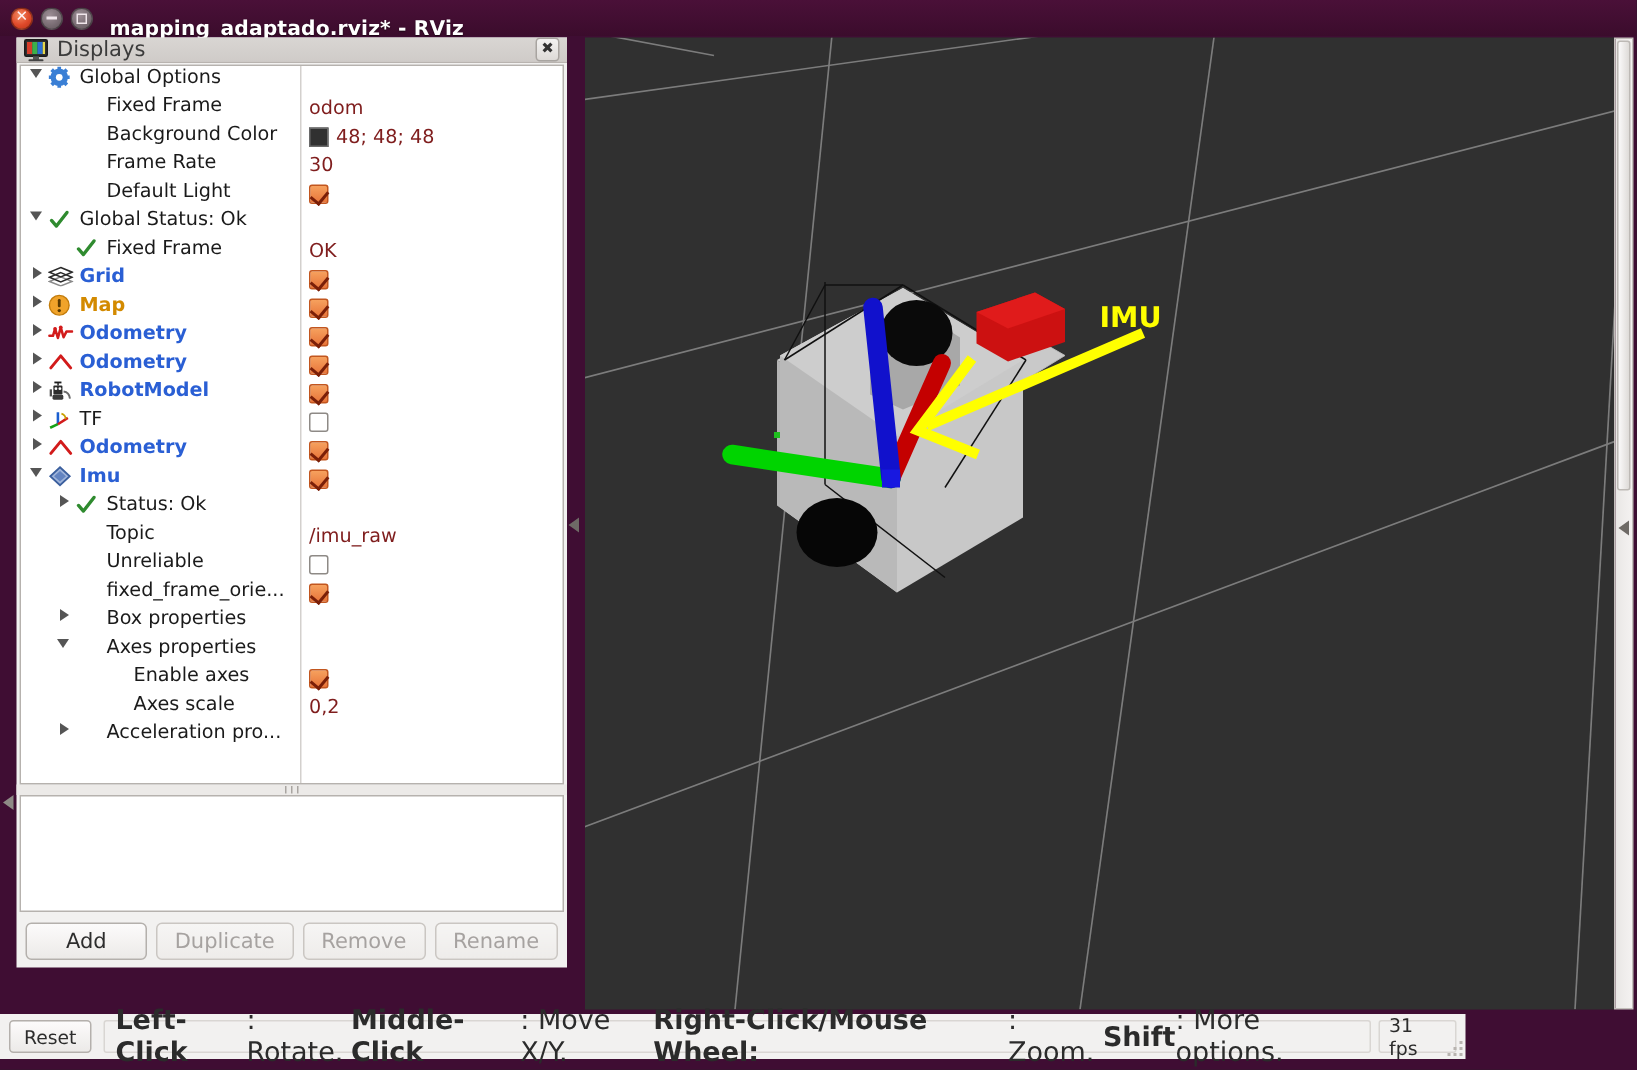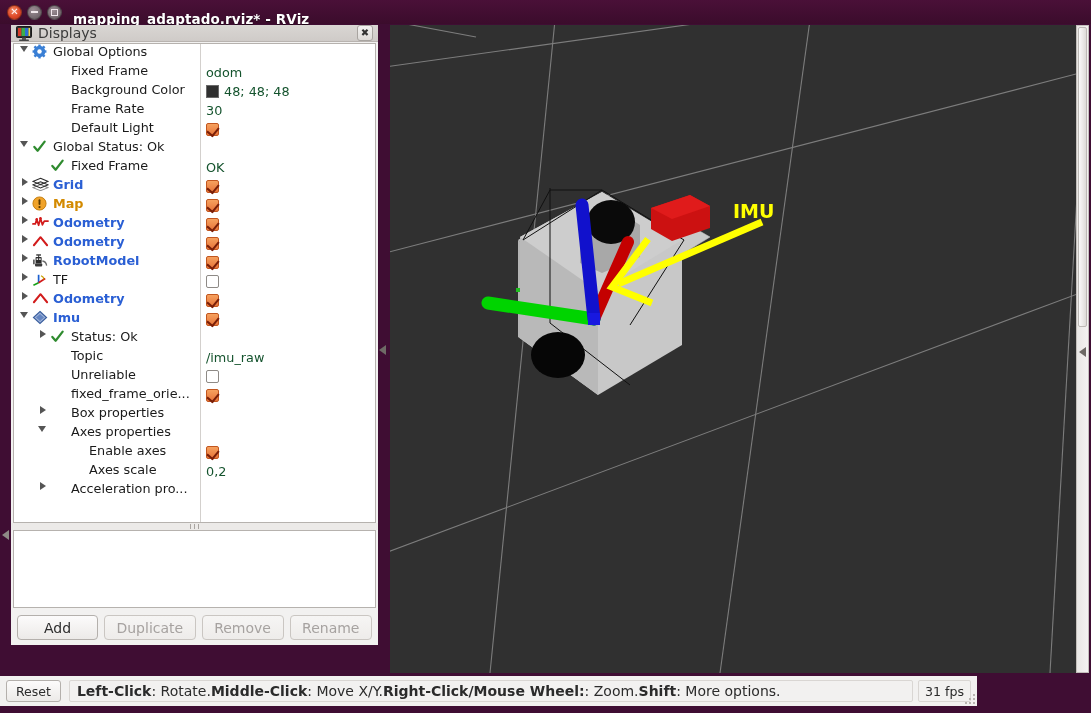--- a/index.html
+++ b/index.html
@@ -93,21 +93,21 @@
   .tarrow.down::before {
     content:''; position:absolute; left:0px; top:2px;
     border-top: 6px solid #555; border-left: 4px solid transparent; border-right: 4px solid transparent;
   }
   .ticon { width: 17px; height: 15px; flex: 0 0 17px; margin-right: 4px; position: relative; }
   .tlabel { }
   .tlabel.blue { color: #2a5fd4; font-weight: bold; }
   .tlabel.orange { color: #d38a00; font-weight: bold; }
   .tval {
     position: absolute; left: 192px; top: 0; height: 19px;
-    display: flex; align-items: center; font-size: 12.8px; color: #14532d;
+    display: flex; align-items: center; font-size: 12.8px; color: #7f1d1d;
   }
 
   
   .cbox {
     width: 13px; height: 13px; border-radius: 2px;
     border: 1px solid #8e8a86; background: #ffffff; position: relative;
   }
   .cbox.on {
     background: linear-gradient(to bottom,#f6a15e 0%, #e8753a 100%);
     border: 1px solid #c2561f;
@@ -171,21 +171,21 @@
   #reset-btn {
     height: 22px; padding: 0 9px; margin-right: 8px;
     background: linear-gradient(to bottom,#fcfbfb 0%, #eceae8 100%);
     border: 1px solid #b4b0ac; border-radius: 3px;
     font-size: 12.5px; color: #2d2d2d; display:flex; align-items:center;
   }
   #hint-box {
     flex: 1 1 auto; height: 22px; background:#f2f1f0;
     border: 1px solid #d9d6d3; border-radius: 2px;
     display:flex; align-items:center; padding: 0 7px;
-    font-size: 14px; color: #2b2b2b;
+    font-size: 18px; color: #2b2b2b;
   }
   #hint-box b { font-weight: bold; }
   #fps-box {
     margin-left: 5px; height: 22px; min-width: 52px;
     border: 1px solid #d9d6d3; border-radius: 2px; background:#f2f1f0;
     display:flex; align-items:center; justify-content:center;
     font-size: 12.6px; color: #2b2b2b; padding: 0 6px;
   }
   #grip {
     position:absolute; right:2px; bottom:2px; width:12px; height:12px;

